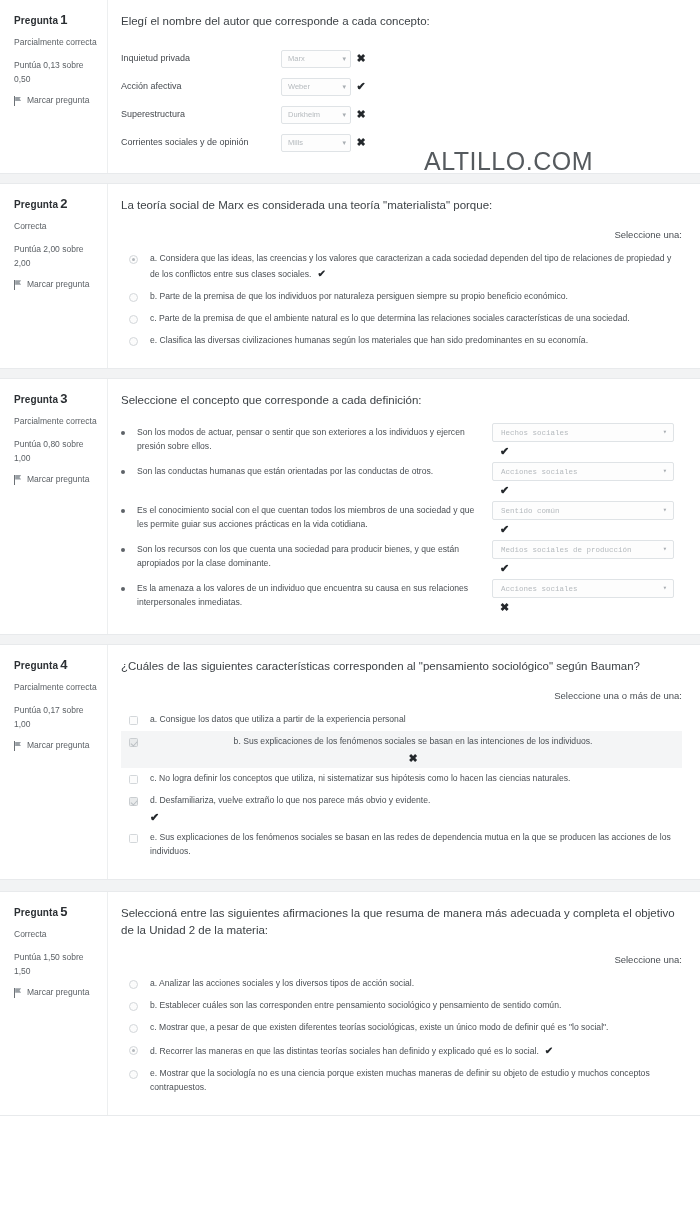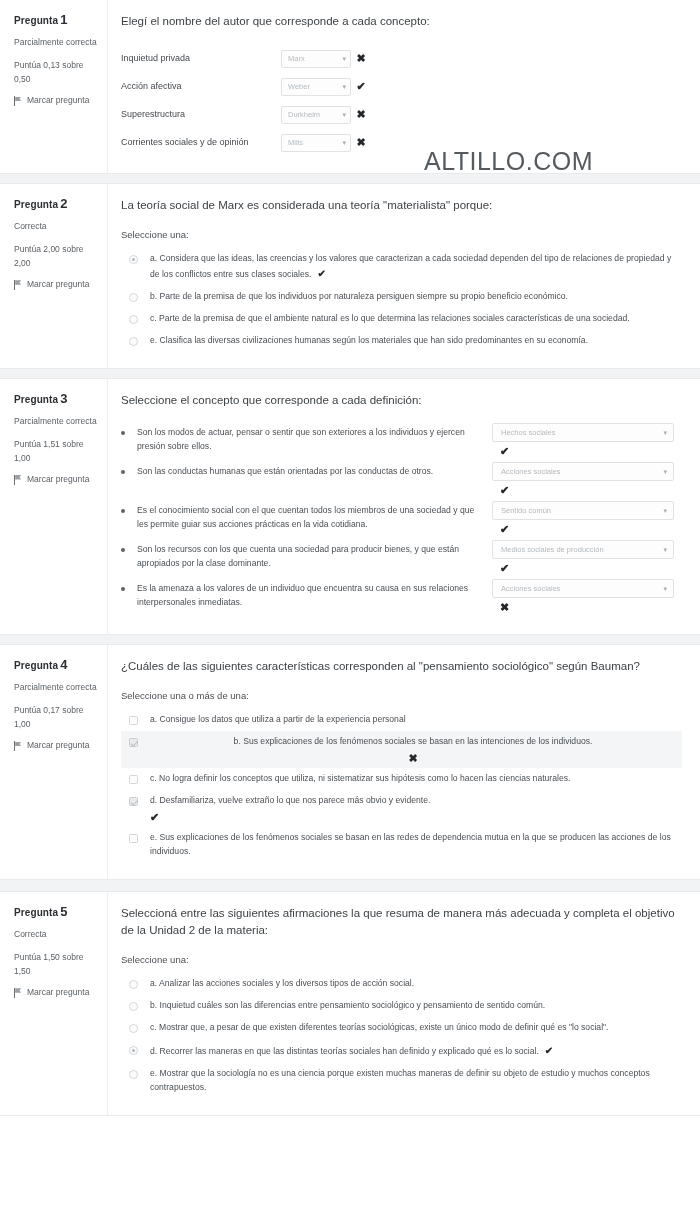--- a/index.html
+++ b/index.html
@@ -102,20 +102,21 @@
     font-size: 11.5px;
     line-height: 1.55;
     color: #3d4246;
     margin-bottom: 14px;
     font-weight: 400;
   }
   .answer-prompt {
     font-size: 9.5px;
     color: #4a4f54;
     margin-bottom: 8px;
+    text-align: right;
   }
 
   
   .match-list { margin-top: 2px; }
   .match-row {
     display: flex;
     align-items: center;
     padding: 5px 0;
     font-size: 9px;
     color: #45494e;
@@ -188,20 +189,21 @@
     height: 19px;
     border: 1px solid #dfe3e6;
     border-radius: 2px;
     background: #fdfdfd;
     display: flex;
     align-items: center;
     justify-content: space-between;
     padding: 0 6px 0 8px;
     font-size: 7.5px;
     color: #b5babe;
+    font-family: Liberation Mono, monospace;
   }
   .bm-mark {
     height: 18px;
     font-size: 11px;
     font-weight: bold;
     color: #24282c;
     display: flex;
     align-items: center;
     padding-left: 8px;
   }
@@ -385,21 +387,21 @@
   </div>
 
   <div class="gap"></div>
 
   <div class="qblock">
     <div class="qinfo">
       <div class="qinfo-title">
         <span>Pregunta</span><span class="qnum">3</span>
       </div>
       <div class="qinfo-state">Parcialmente correcta</div>
-      <div class="qinfo-grade">Puntúa 1,51 sobre 1,00</div>
+      <div class="qinfo-grade">Puntúa 0,80 sobre 1,00</div>
       <div class="qinfo-flag">
         <span class="flag-icon"></span>
         <span>Marcar pregunta</span>
       </div>
     </div>
     <div class="qcontent">
       <div class="qtext">Seleccione el concepto que corresponde a cada definición:</div>
       <div class="bullet-match">
         <div class="bm-row">
           <div class="bm-text">
@@ -544,21 +546,21 @@
       <div class="opt-list">
         <div class="opt">
           <span class="radio"></span>
           <span class="opt-body">
             <span class="opt-text">a. Analizar las acciones sociales y los diversos tipos de acción social.</span>
           </span>
         </div>
         <div class="opt">
           <span class="radio"></span>
           <span class="opt-body">
-            <span class="opt-text">b. Inquietud cuáles son las diferencias entre pensamiento sociológico y pensamiento de sentido común.</span>
+            <span class="opt-text">b. Establecer cuáles son las corresponden entre pensamiento sociológico y pensamiento de sentido común.</span>
           </span>
         </div>
         <div class="opt">
           <span class="radio"></span>
           <span class="opt-body">
             <span class="opt-text">c. Mostrar que, a pesar de que existen diferentes teorías sociológicas, existe un único modo de definir qué es "lo social".</span>
           </span>
         </div>
         <div class="opt">
           <span class="radio checked"></span>

